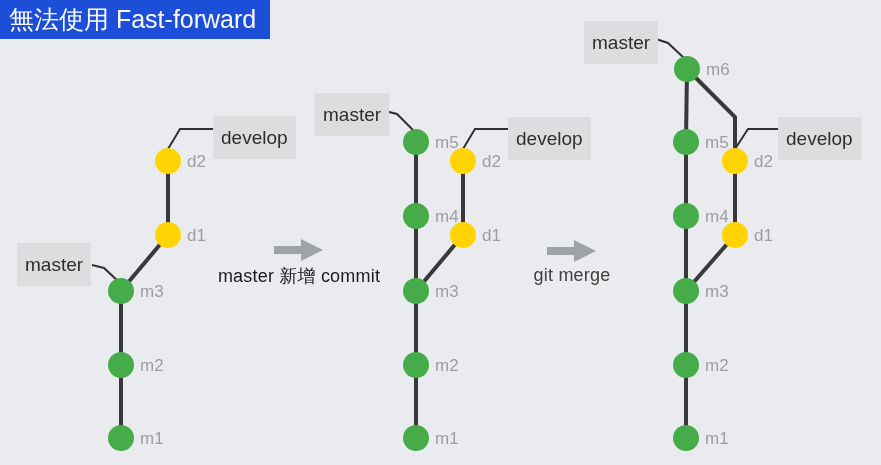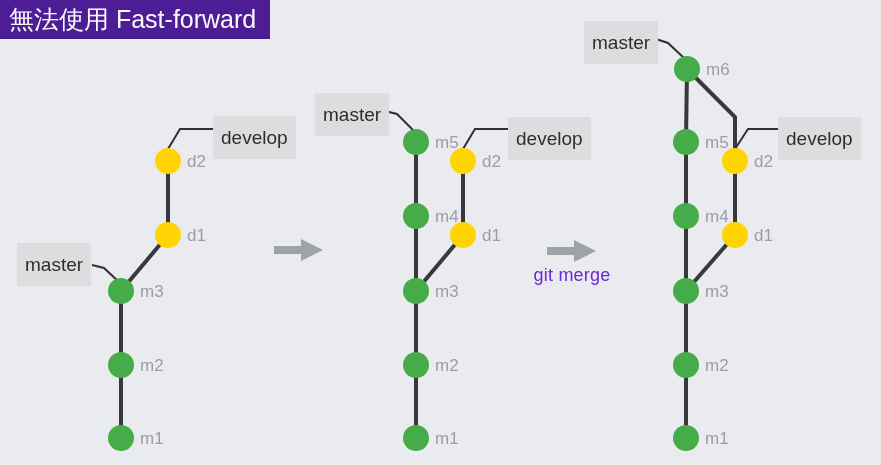--- a/index.html
+++ b/index.html
@@ -103,33 +103,34 @@
       <circle cx="686" cy="142" r="13" fill="#45AC49"></circle>
       <text x="705" y="148" fill="#9B9FA3" class="node-label">m5</text>
       <circle cx="687" cy="69" r="13" fill="#45AC49"></circle>
       <text x="706" y="75" fill="#9B9FA3" class="node-label">m6</text>
       <circle cx="735" cy="235" r="13" fill="#FFD402"></circle>
       <text x="754" y="241" fill="#9B9FA3" class="node-label">d1</text>
       <circle cx="735" cy="161" r="13" fill="#FFD402"></circle>
       <text x="754" y="167" fill="#9B9FA3" class="node-label">d2</text>
     </svg>
 
-  <div class="title-bar" style="background: #4c1d95; color: rgb(250, 250, 250);">無法使用 Fast-forward</div>
+  <div class="title-bar" style="background: #1d4ed8; color: rgb(250, 250, 250);">無法使用 Fast-forward</div>
 
   <div class="transition" id="transition-0">
     <svg width="50" height="23" viewBox="0 0 50 23">
       <polygon points="0,7 27,7 27,0 49,11 27,22 27,15 0,15" fill="#A0A3A6"></polygon>
     </svg>
+    <div class="transition-label" style="color: rgb(27, 27, 29);">master 新增 commit</div>
   </div>
 
   <div class="transition" id="transition-1">
     <svg width="50" height="23" viewBox="0 0 50 23">
       <polygon points="0,7 27,7 27,0 49,11 27,22 27,15 0,15" fill="#A0A3A6"></polygon>
     </svg>
-    <div class="transition-label" style="color: #6d28d9;">git merge</div>
+    <div class="transition-label" style="color: #404040;">git merge</div>
   </div>
 
 <div class="branch-label" style="left: 17px; top: 243px; background: rgb(219, 221, 222); color: rgb(46, 46, 48);">master</div>
     <div class="branch-label" style="left: 213px; top: 116px; background: rgb(219, 221, 222); color: rgb(46, 46, 48);">develop</div>
     <div class="branch-label" style="left: 315px; top: 93px; background: rgb(219, 221, 222); color: rgb(46, 46, 48);">master</div>
     <div class="branch-label" style="left: 508px; top: 117px; background: rgb(219, 221, 222); color: rgb(46, 46, 48);">develop</div>
     <div class="branch-label" style="left: 584px; top: 21px; background: rgb(219, 221, 222); color: rgb(46, 46, 48);">master</div>
     <div class="branch-label" style="left: 778px; top: 117px; background: rgb(219, 221, 222); color: rgb(46, 46, 48);">develop</div>
   </div>
 

